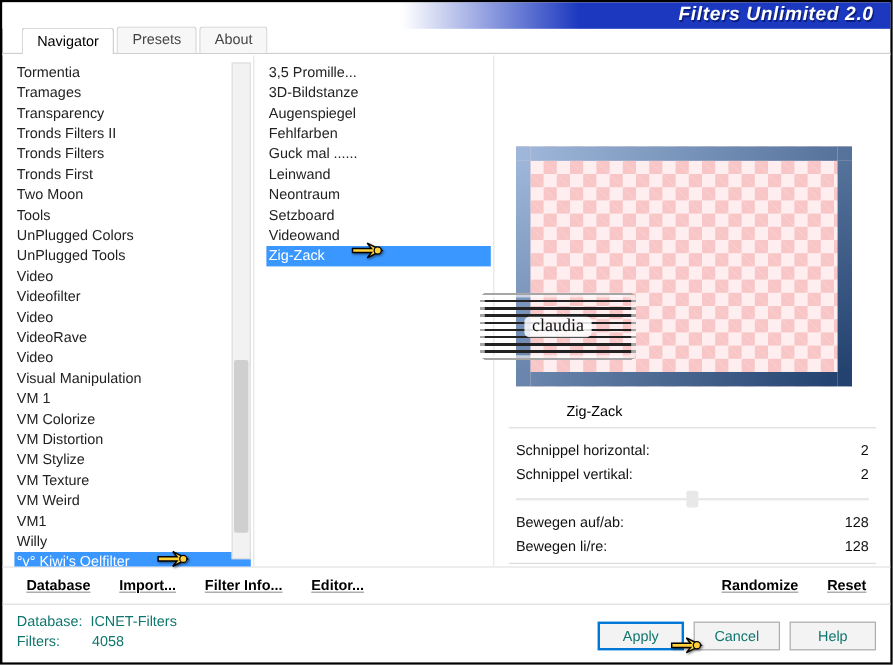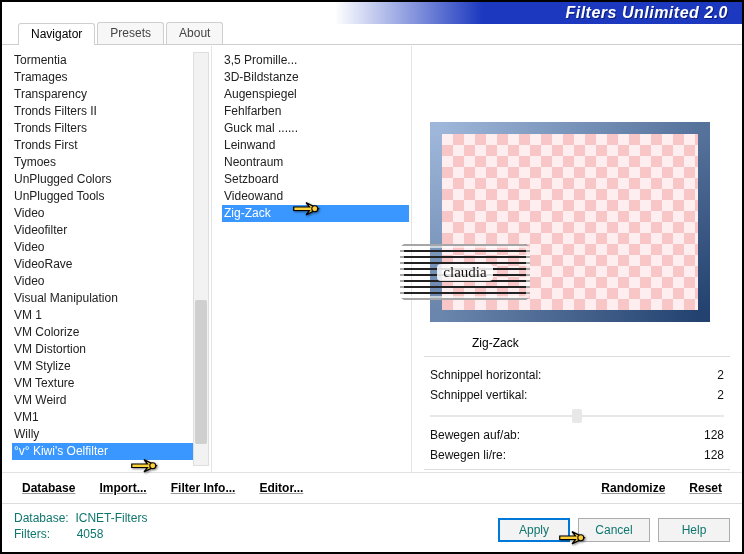--- a/index.html
+++ b/index.html
@@ -67,21 +67,22 @@
 
   <div class="main-row">
     <div class="col cat-col">
       <div class="listbox" id="cat-list">
         <div class="item">Tormentia</div>
           <div class="item">Tramages</div>
           <div class="item">Transparency</div>
           <div class="item">Tronds Filters II</div>
           <div class="item">Tronds Filters</div>
           <div class="item">Tronds First</div>
-          <div class="item">Tymoes</div>
+          <div class="item">Two Moon</div>
+          <div class="item">Tools</div>
           <div class="item">UnPlugged Colors</div>
           <div class="item">UnPlugged Tools</div>
           <div class="item">Video</div>
           <div class="item">Videofilter</div>
           <div class="item">Video</div>
           <div class="item">VideoRave</div>
           <div class="item">Video</div>
           <div class="item">Visual Manipulation</div>
           <div class="item">VM 1</div>
           <div class="item">VM Colorize</div>

